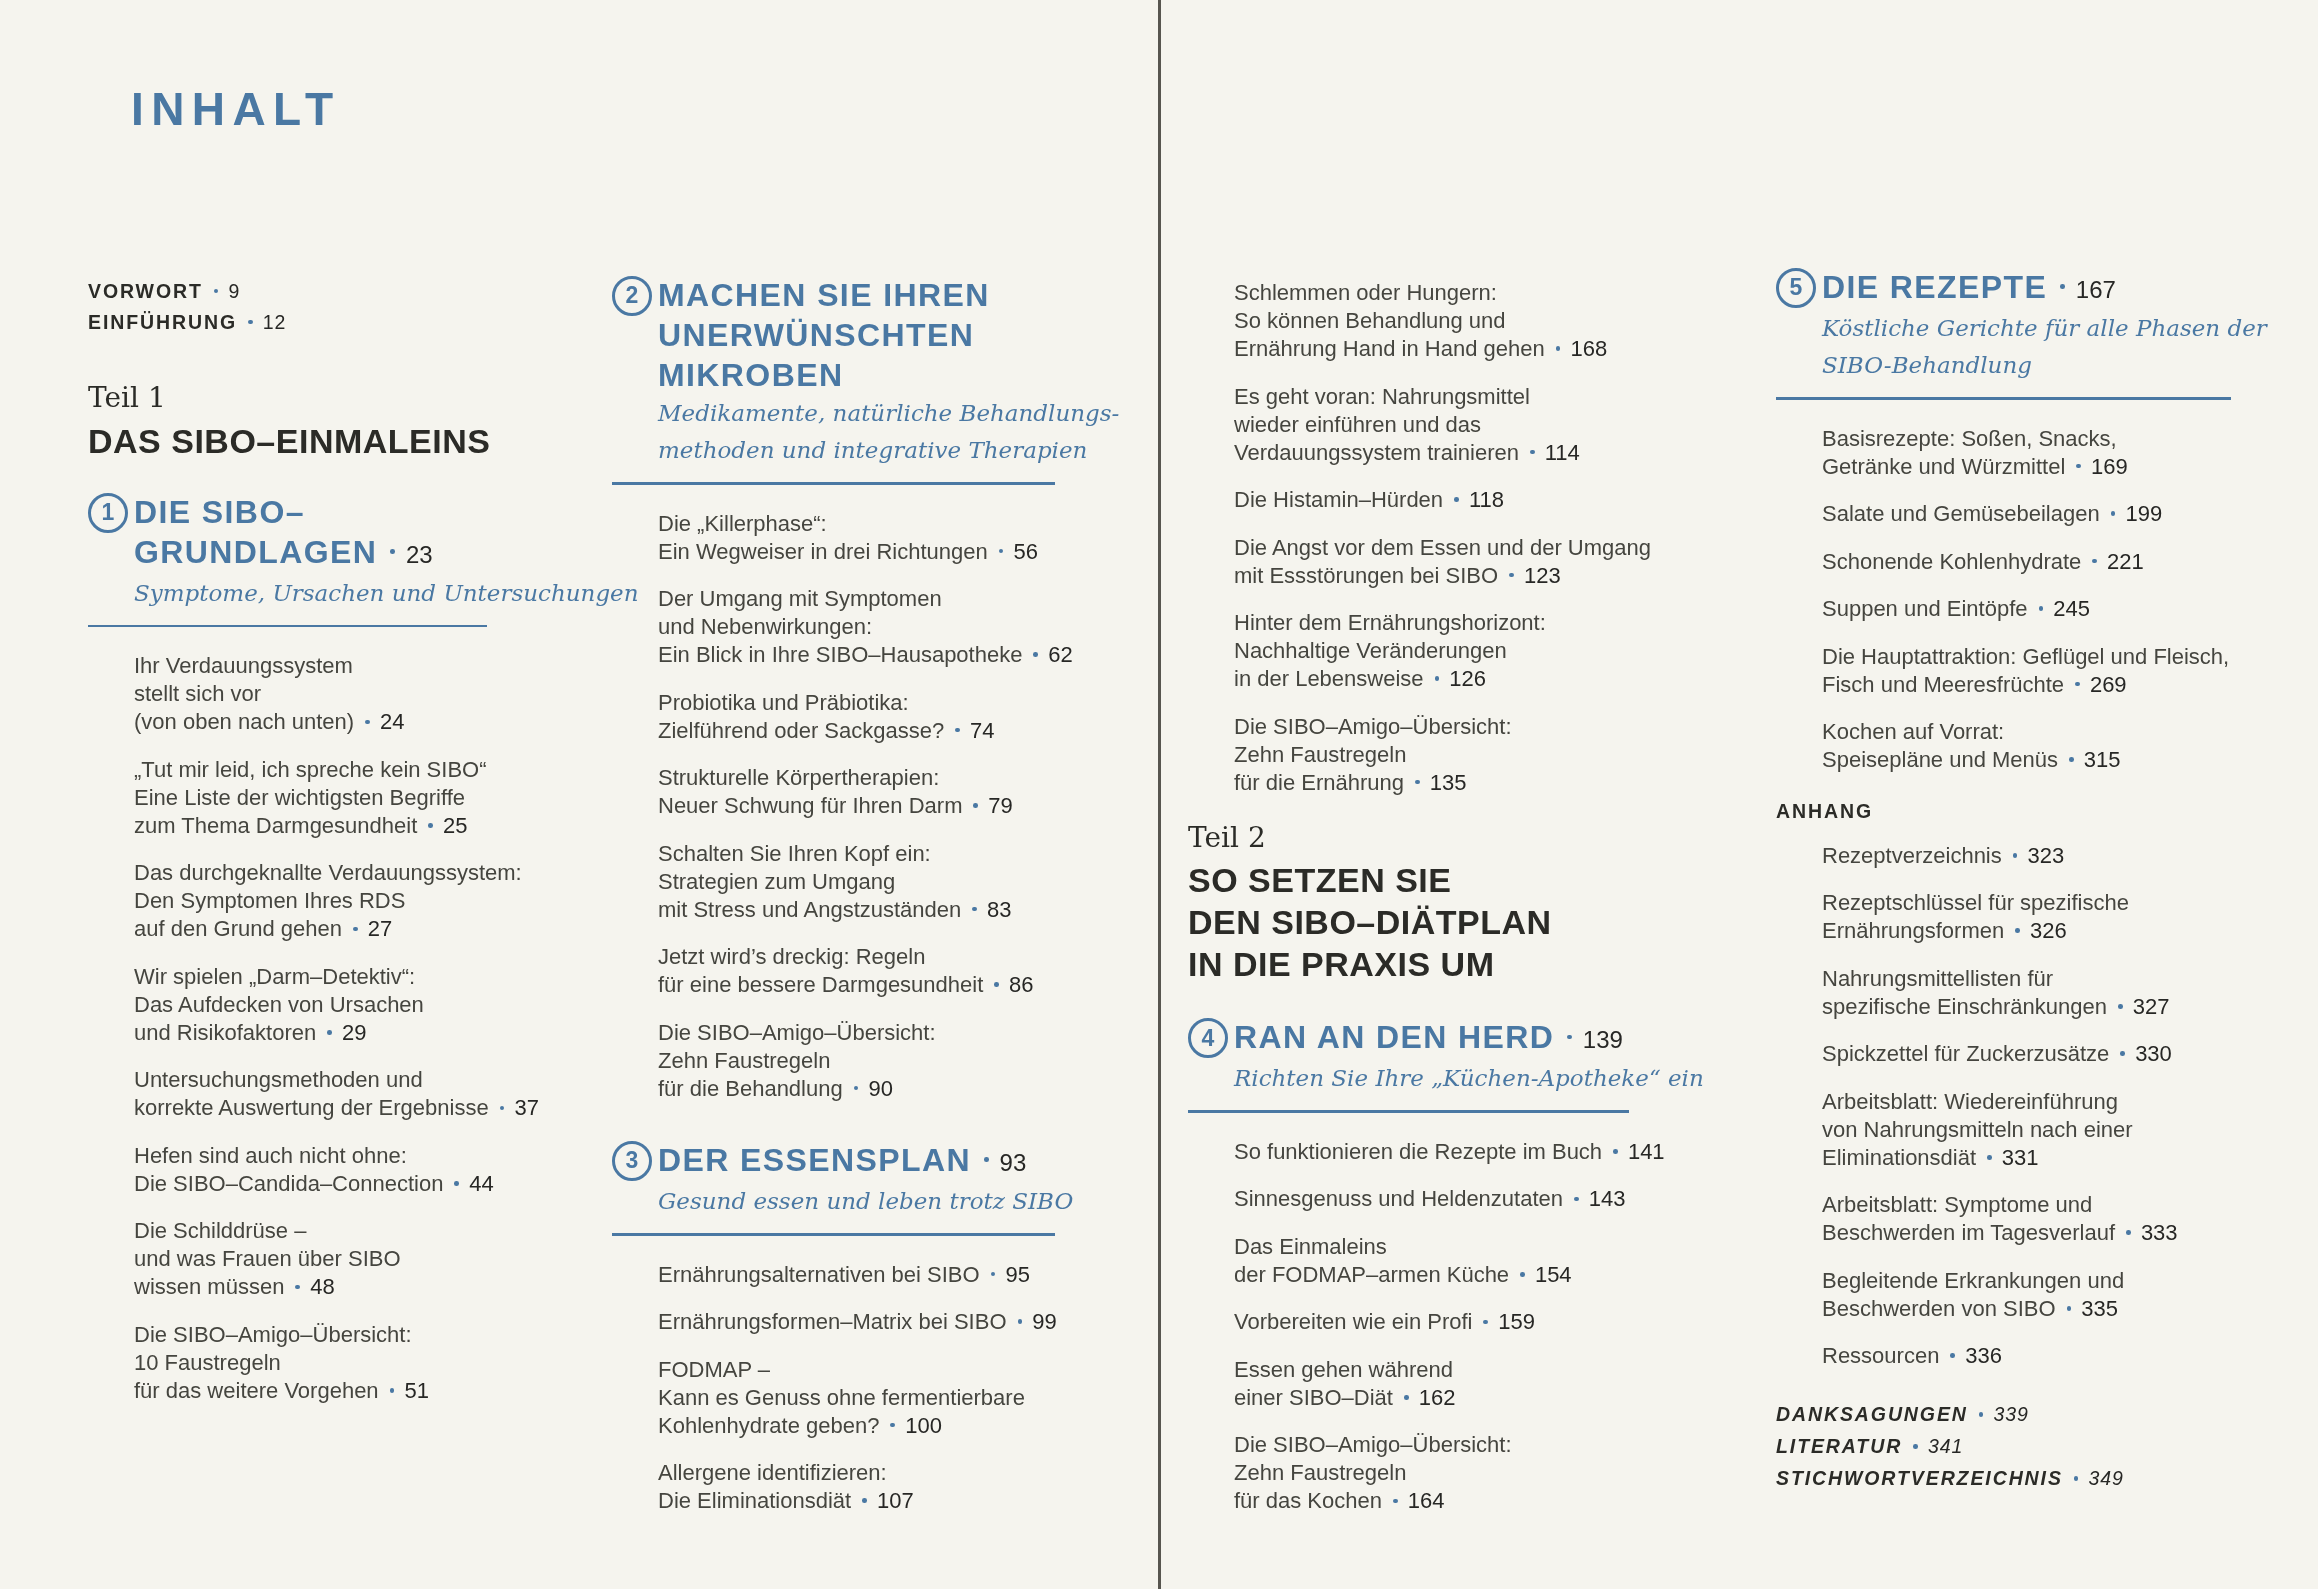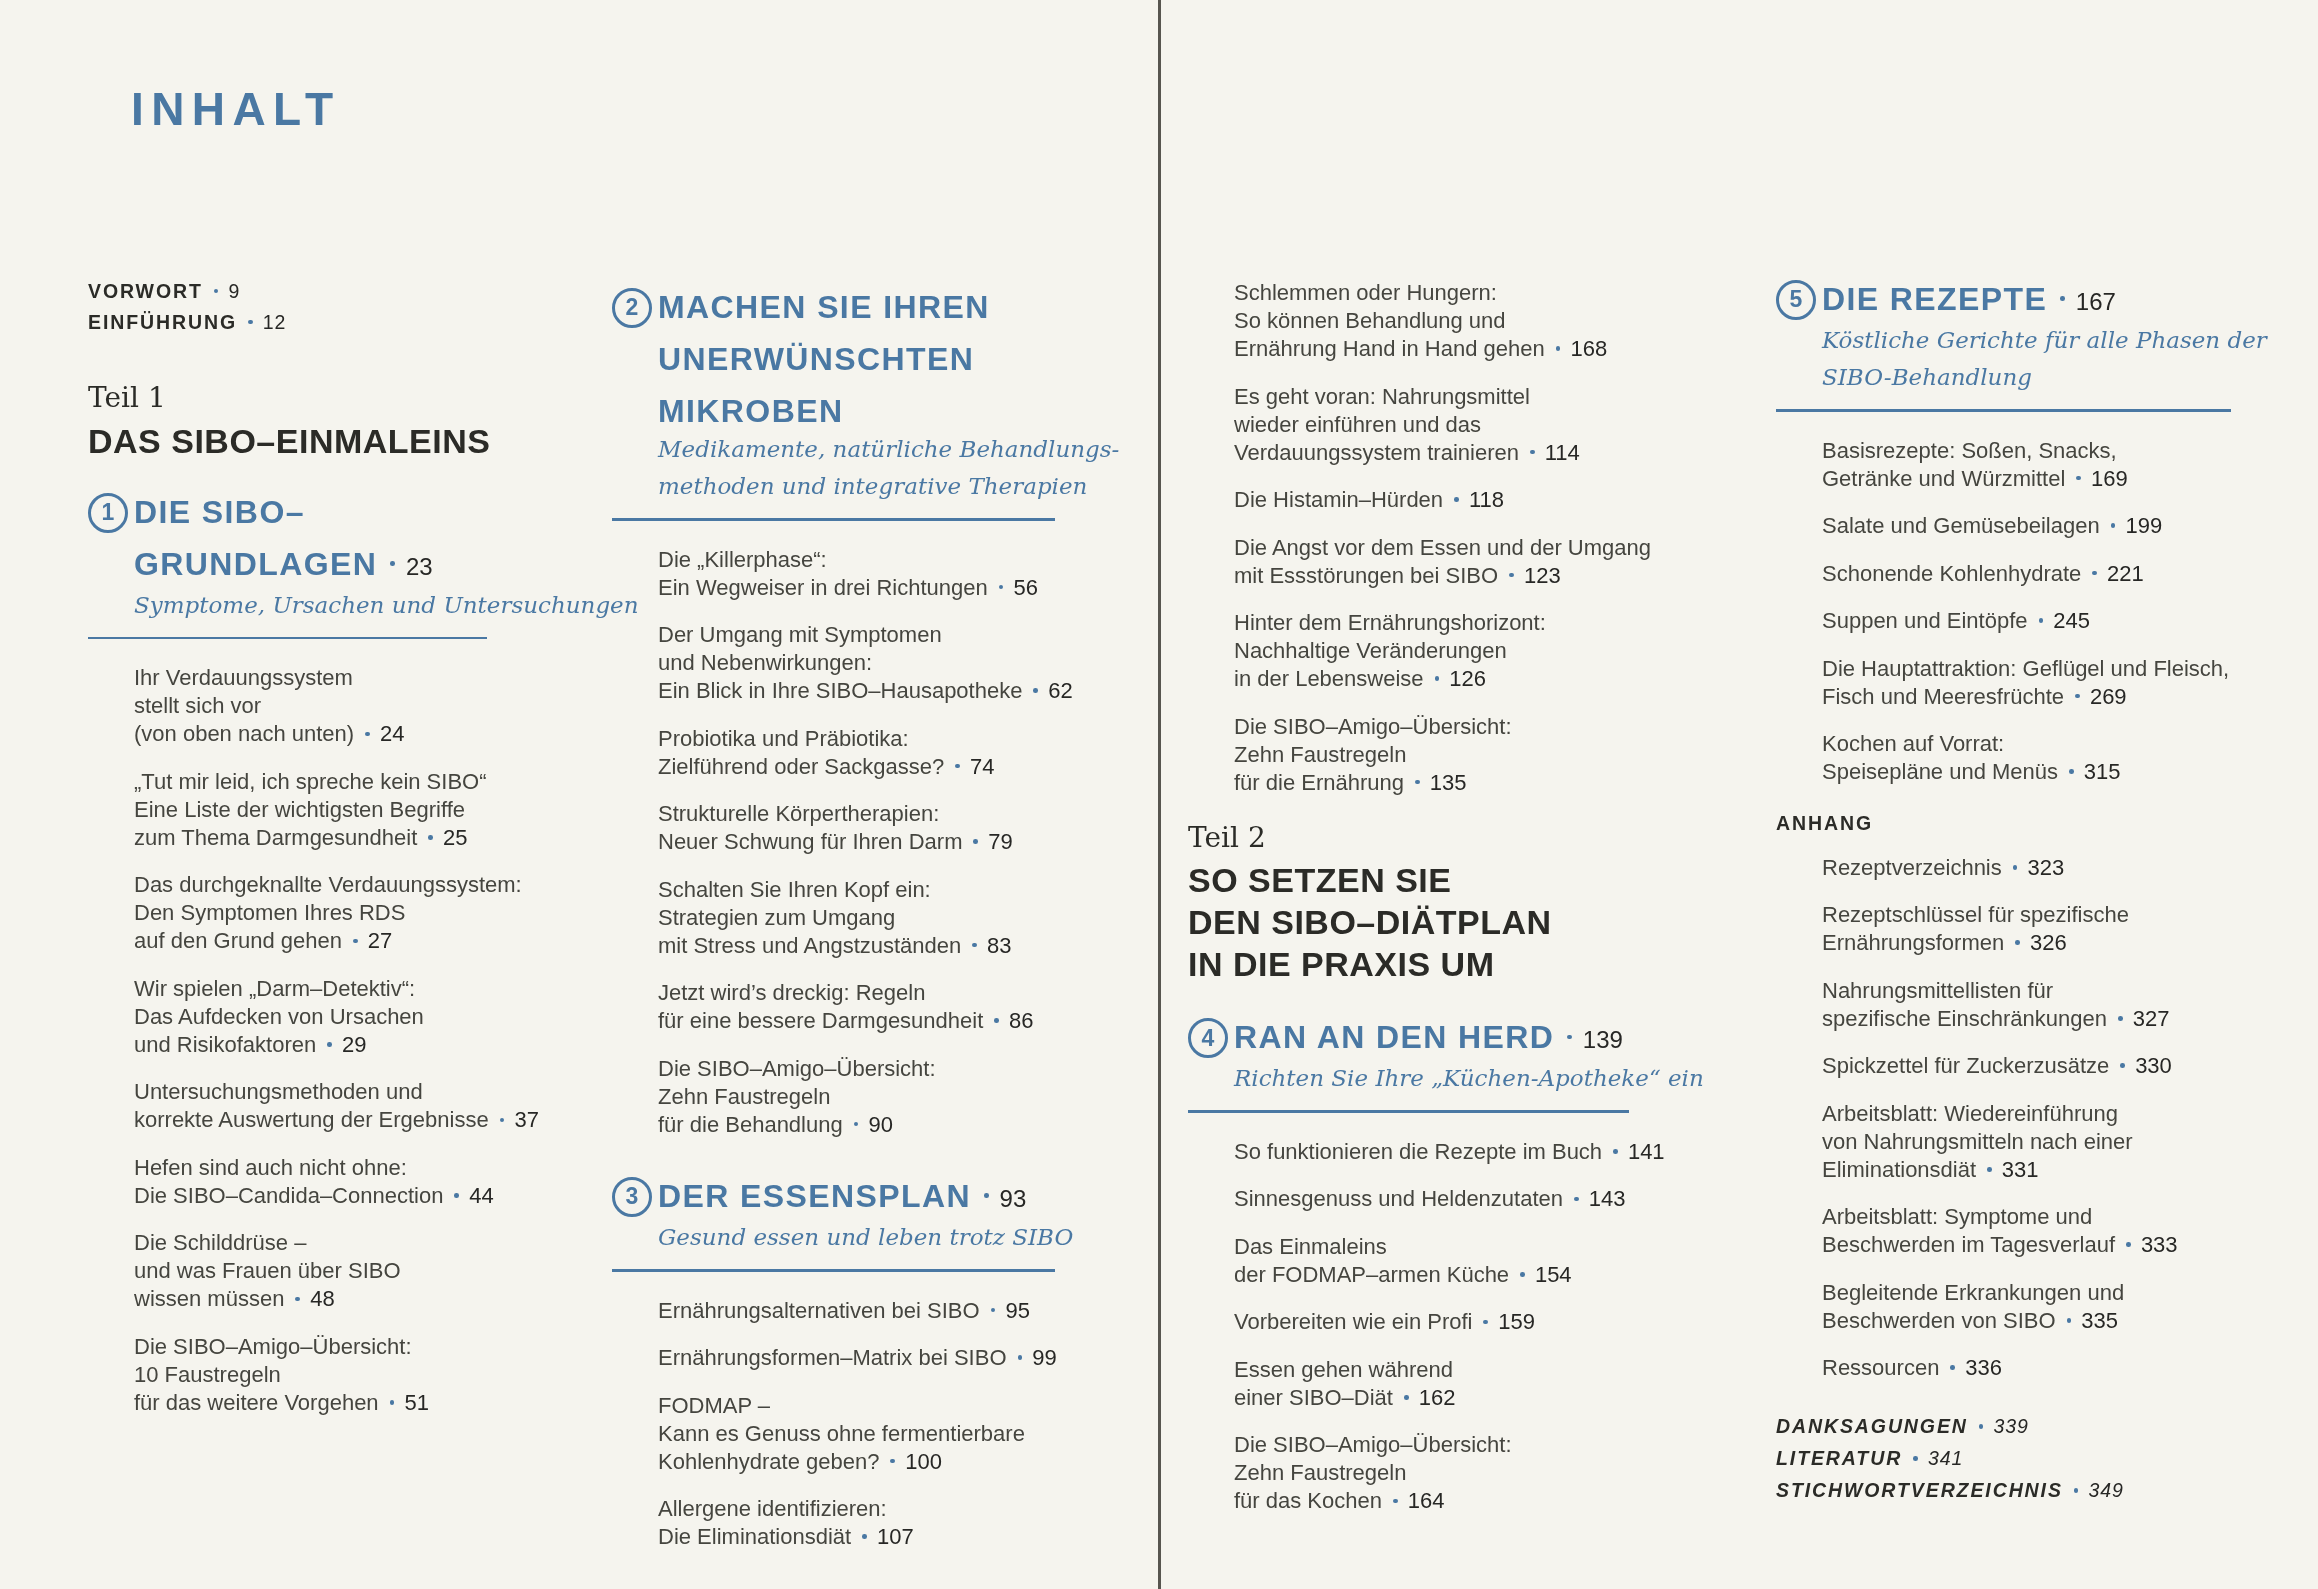--- a/index.html
+++ b/index.html
@@ -57,21 +57,21 @@
   .block-section{position:relative;padding-left:46px;margin:0 0 25px;}
   .block-entry + .block-section{margin-top:37px;}
   .circle-num{
     position:absolute;left:0;top:0.9px;
     width:34px;height:34px;border:3.2px solid var(--accent);border-radius:50%;
     display:flex;align-items:center;justify-content:center;
     font-size:23px;font-weight:700;color:var(--accent);
   }
   .sec-title-line{
     font-size:32px;font-weight:700;letter-spacing:1.4px;
-    color:var(--accent);line-height:40px;white-space:nowrap;margin-top:12px;
+    color:var(--accent);line-height:40px;white-space:nowrap;
   }
   .sec-page{font-size:24px;font-weight:400;letter-spacing:0;color:var(--pagenum);}
   .sec-title-line .dot{margin:0 11px 5.6px 13px;}
   .sec-subtitle-line{
     font-family:"DejaVu Serif", serif;font-style:italic;
     font-size:23px;color:var(--accent);line-height:37px;margin-top:0;white-space:nowrap;
   }
   .sec-rule{
     height:2.8px;background:var(--accent);
     margin-top:13px;

